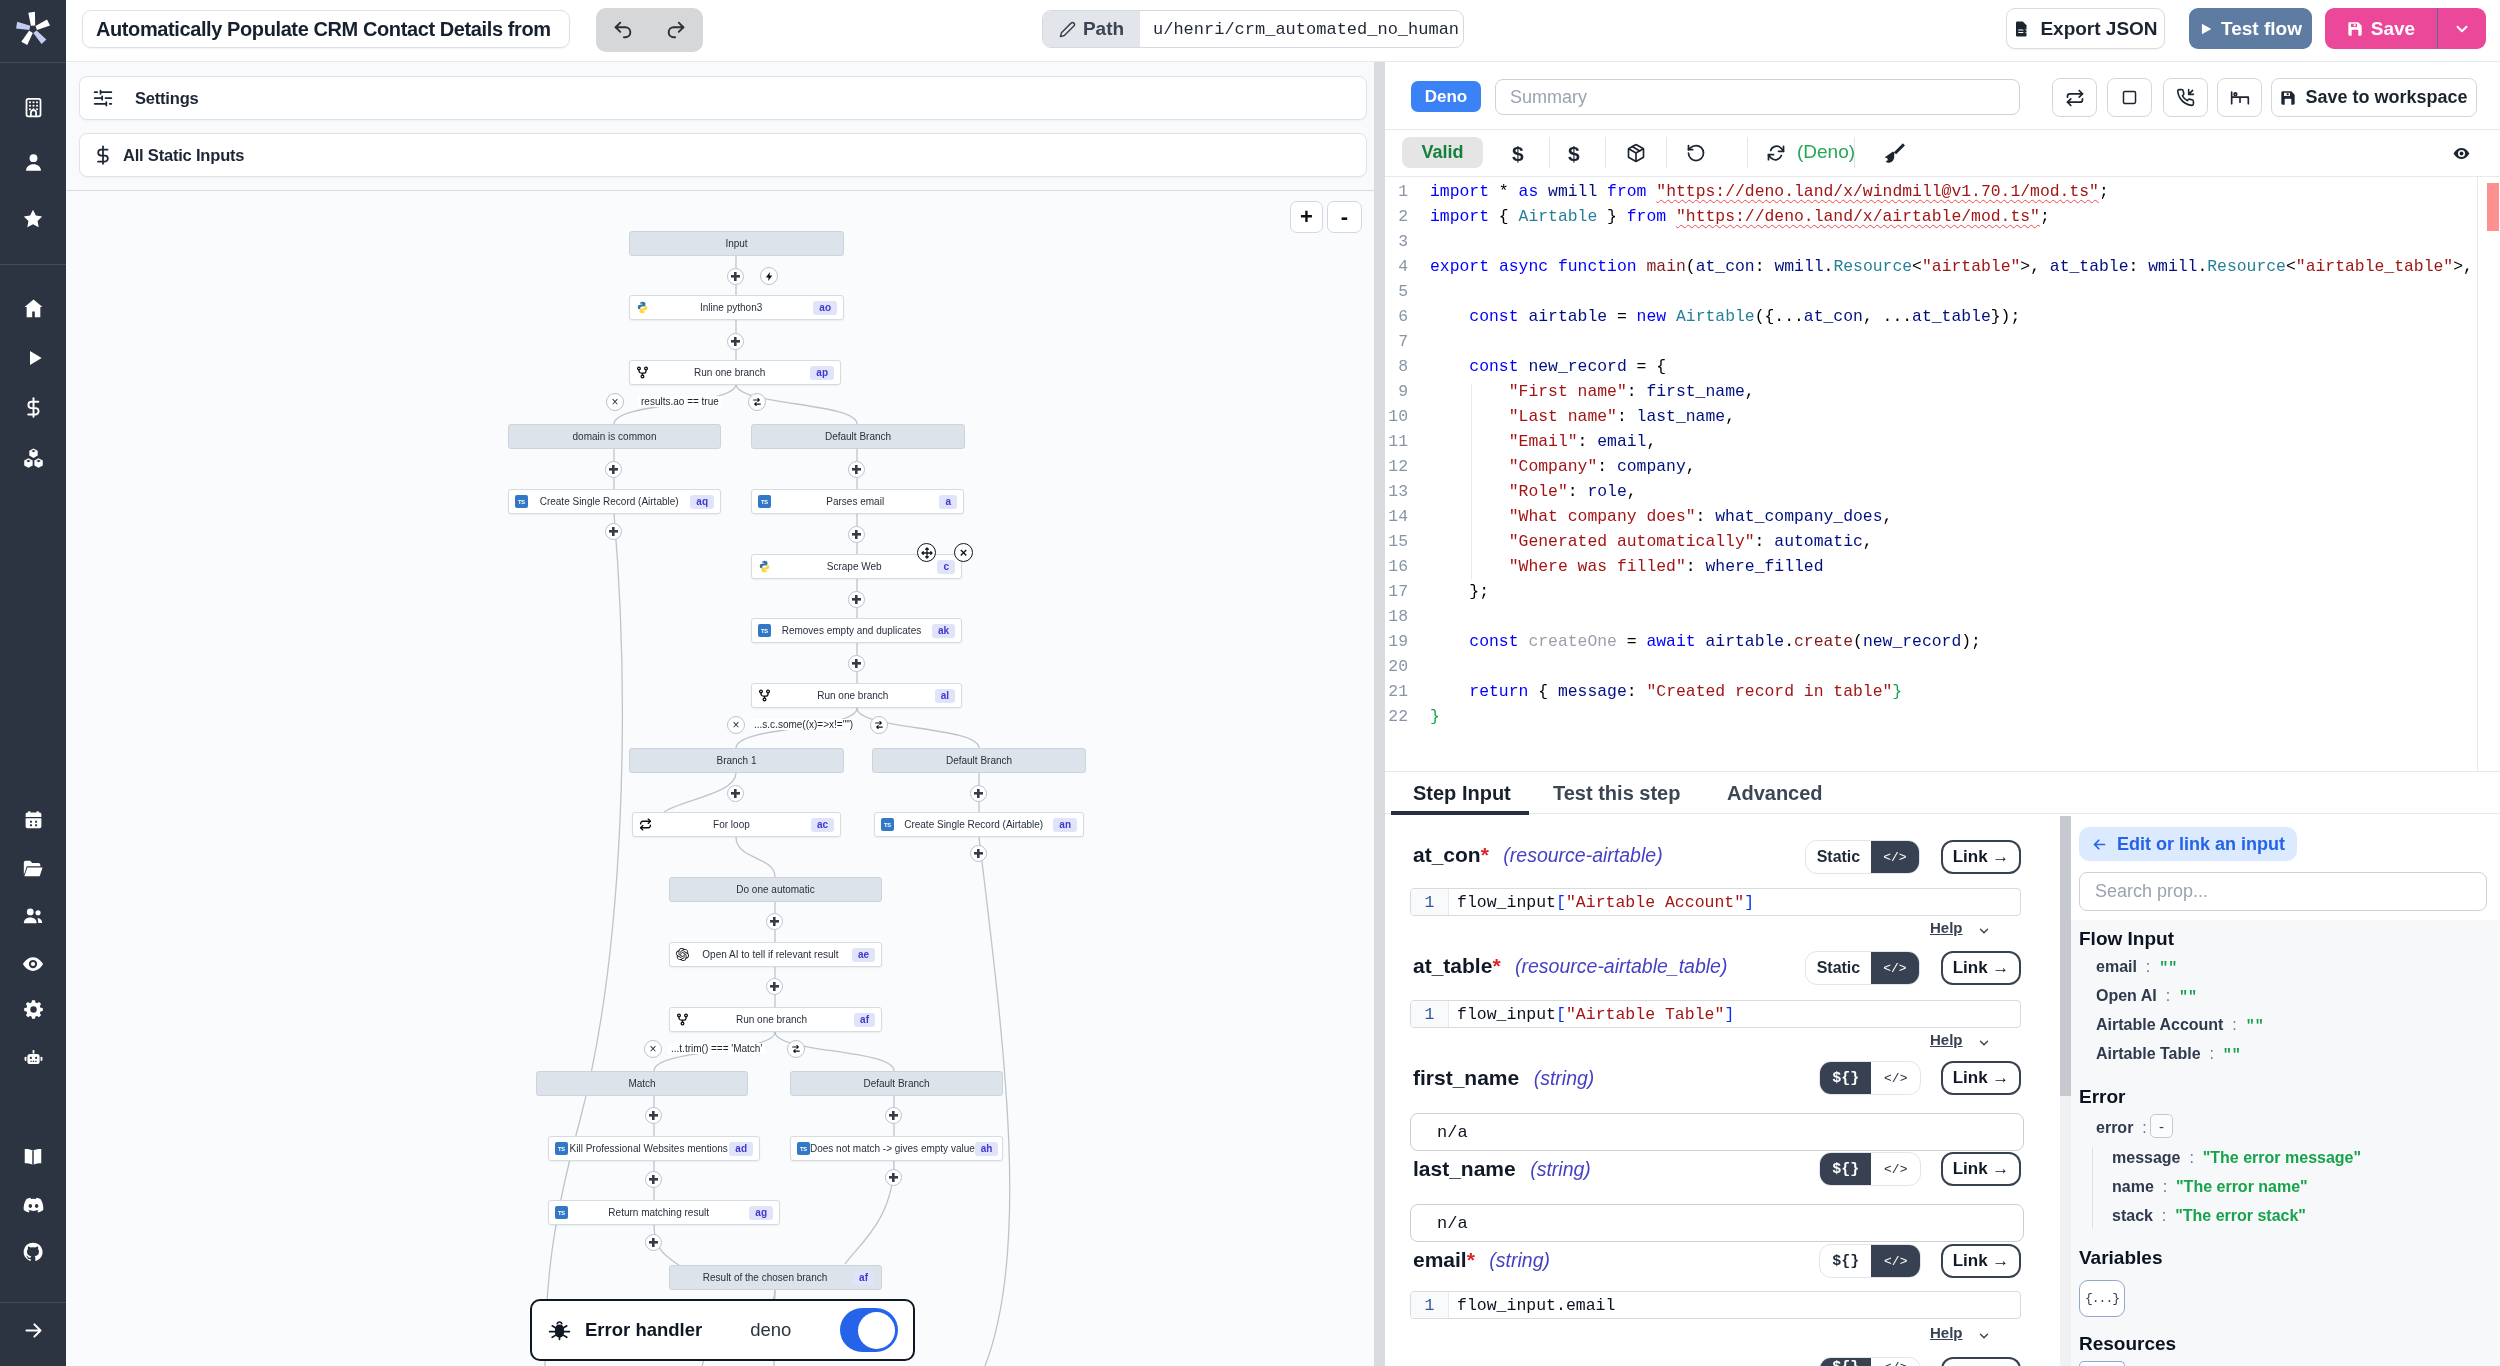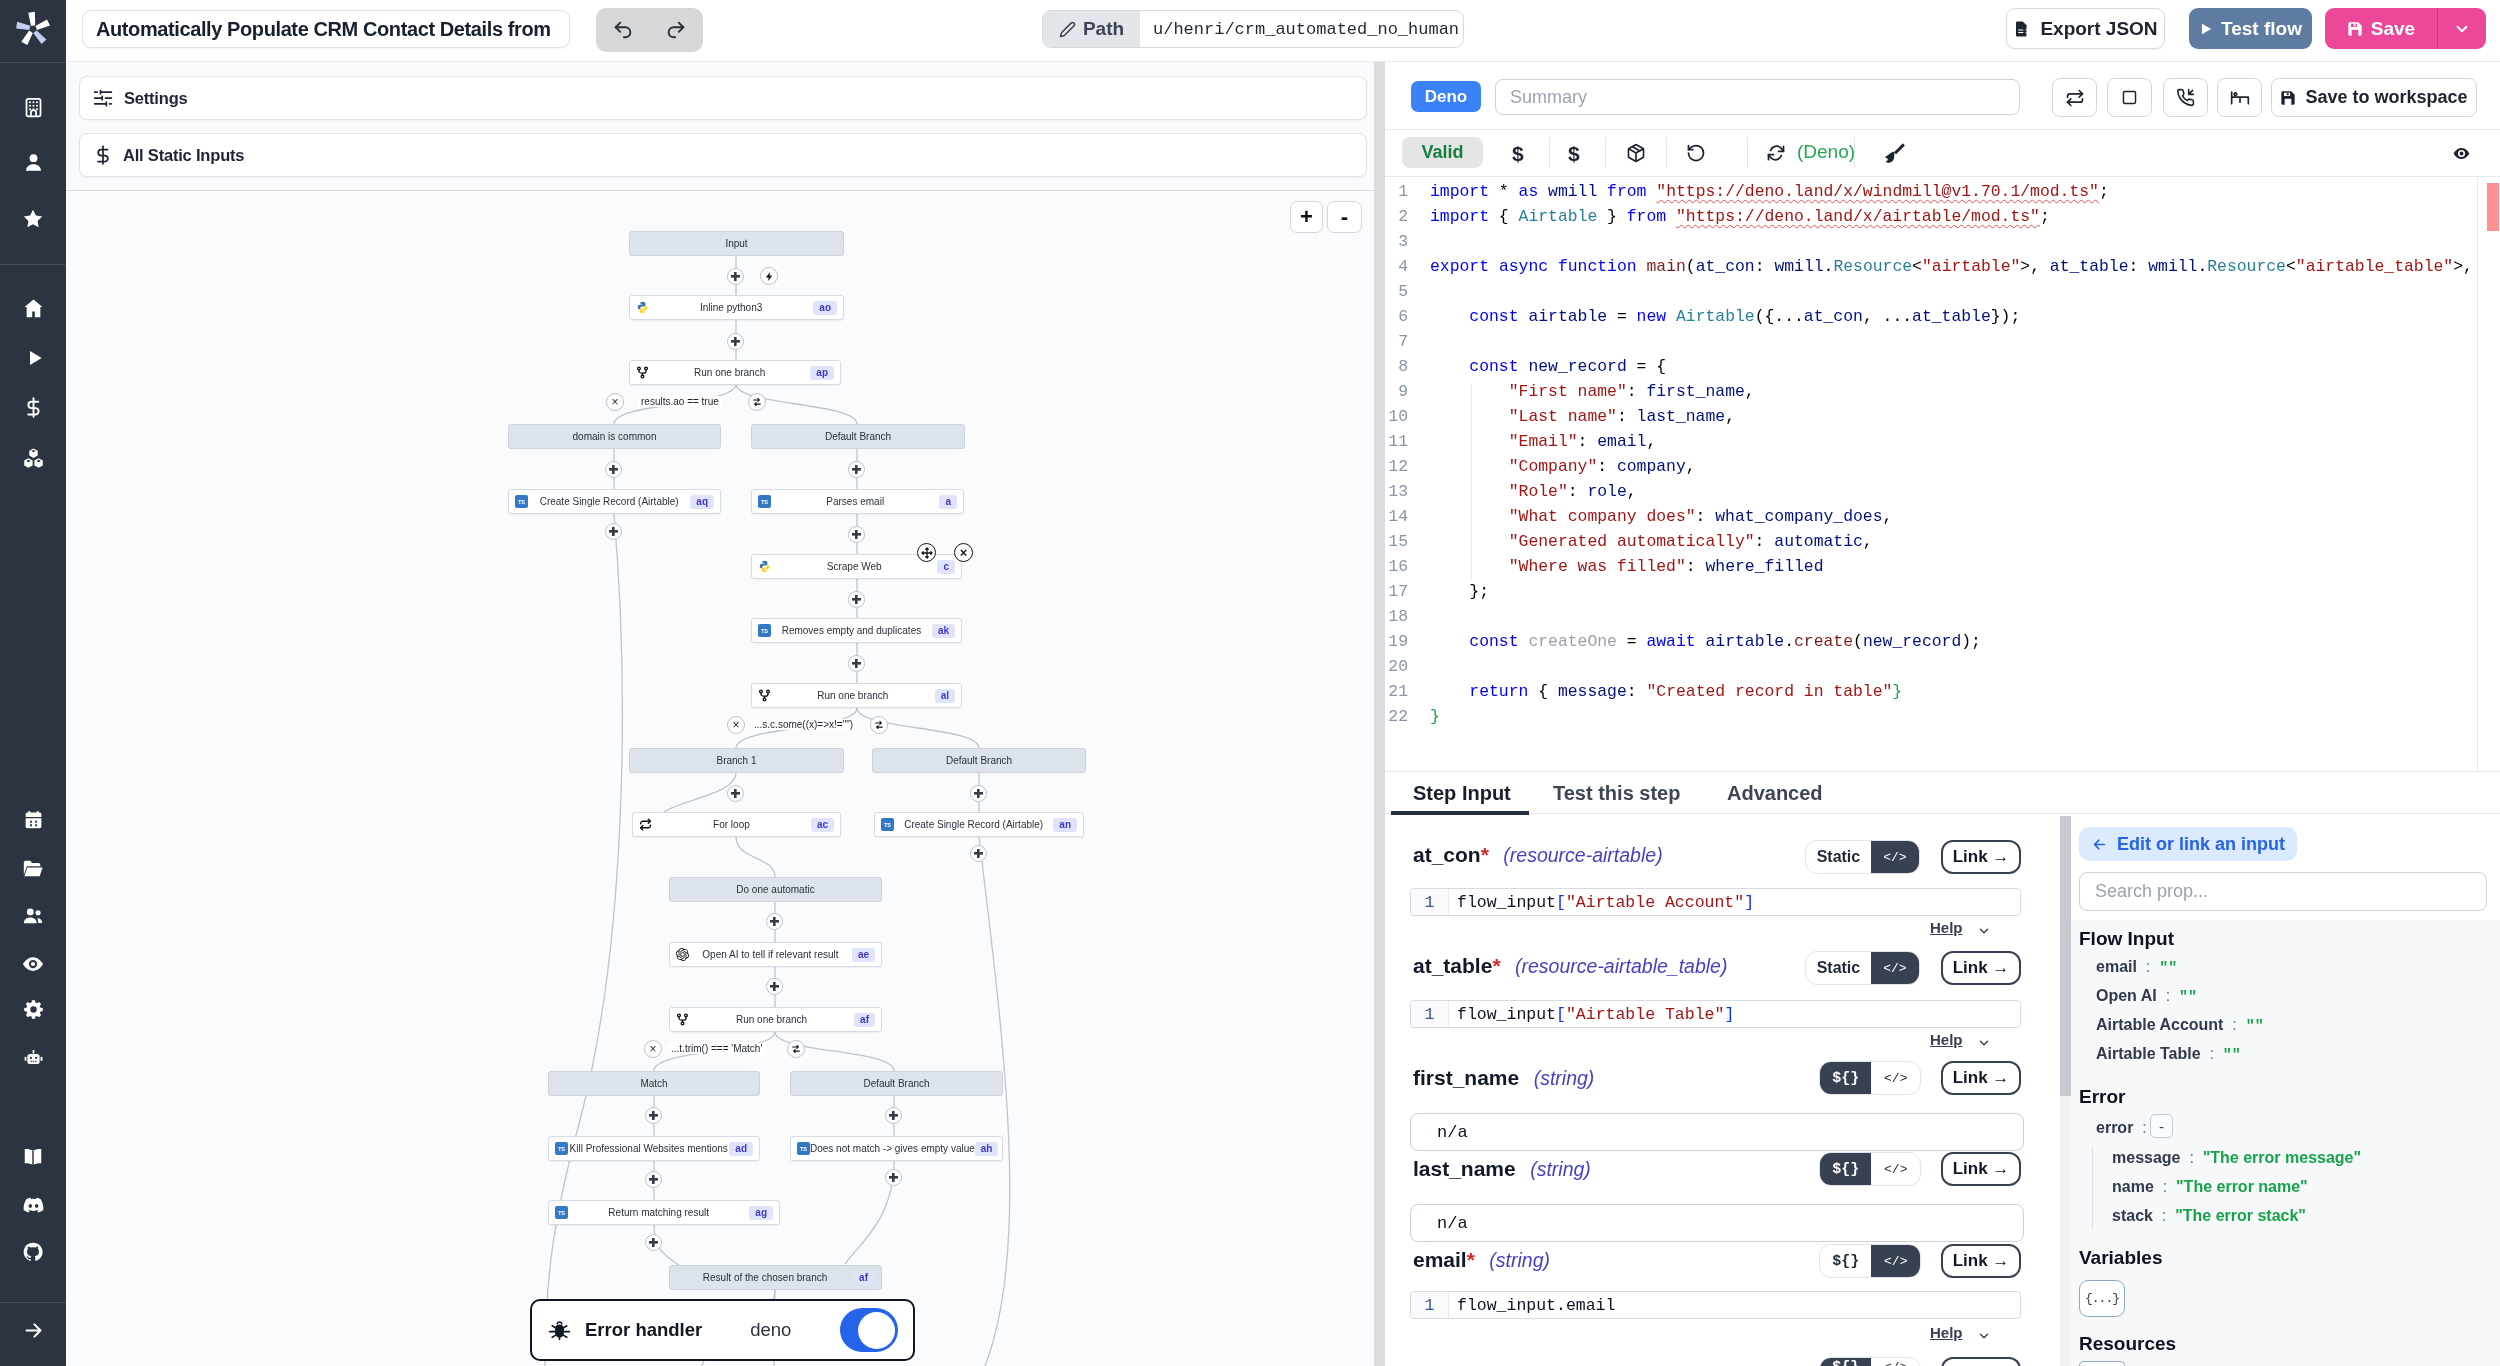--- a/index.html
+++ b/index.html
@@ -235,21 +235,21 @@
   <div style="width:48px;display:flex;align-items:center;justify-content:center;">
     <svg width="18" height="18" viewBox="0 0 24 24" fill="none" stroke="#fff" stroke-width="2.6" stroke-linecap="round" stroke-linejoin="round">
         <path d="m6 9 6 6 6-6"></path>
       </svg>
   </div>
 </div>
 
 <div class="abs" id="leftpanel" style="left:66px;top:62px;width:1308px;height:1304px;background:#f8fafc;"></div>
 <div class="abs" id="grapharea" style="left:66px;top:190px;width:1308px;height:1176px;background:#fafbfd;border-top:1px solid #d8dade;"></div>
 
-<div class="abs" style="left:79px;top:76px;width:1288px;height:44px;background:#fff;border:1px solid #dfe3e8;border-radius:8px;display:flex;align-items:center;padding-left:13px;gap:11px;box-shadow:0 1px 2px rgba(15,23,42,.04);">
+<div class="abs" style="left:79px;top:76px;width:1288px;height:44px;background:#fff;border:1px solid #dfe3e8;border-radius:8px;display:flex;align-items:center;padding-left:13px;gap:22px;box-shadow:0 1px 2px rgba(15,23,42,.04);">
   <svg width="20" height="20" viewBox="0 0 24 24" fill="none" stroke="#1d2634" stroke-width="2.1" stroke-linecap="round">
       <path d="M9 5h13M2 5h3M9 3v4M20 19h2M2 19h14M16 17v4M15 12h7M2 12h9M11 10v4"></path>
     </svg>
   <span style="font-size:16.5px;font-weight:700;color:#1d2634;letter-spacing:-0.2px;">Settings</span>
 </div>
 
 <div class="abs" style="left:79px;top:133px;width:1288px;height:44px;background:#fff;border:1px solid #dfe3e8;border-radius:8px;display:flex;align-items:center;padding-left:13px;gap:10px;box-shadow:0 1px 2px rgba(15,23,42,.04);">
   <svg width="20" height="20" viewBox="0 0 24 24" fill="none" stroke="#1d2634" stroke-width="2.1" stroke-linecap="round">
       <line x1="12" y1="1.5" x2="12" y2="22.5"></line>
       <path d="M17.5 5.5H9.8a3.6 3.6 0 0 0 0 7.2h4.4a3.6 3.6 0 0 1 0 7.2H6"></path>
@@ -444,21 +444,21 @@
     <span class="bdg">af</span>
 </div>
 <div class="xc" style="left:644px;top:1040px;">×</div>
 <div class="clabel" style="left:668px;top:1043px;">...t.trim() === 'Match'</div>
 <div class="xc" style="left:787px;top:1040px;">
   <svg width="10" height="10" viewBox="0 0 24 24" fill="none" stroke="#0b0f14" stroke-width="2.6" stroke-linecap="round">
       <path d="M4 7h13M14 3.5 17.5 7 14 10.5M20 17H7M10 13.5 6.5 17 10 20.5"></path>
     </svg>
 </div>
 
-<div class="gh" style="left:548px;top:1071px;width:212px;">Match</div>
+<div class="gh" style="left:536px;top:1071px;width:212px;">Match</div>
 <div class="gh" style="left:790px;top:1071px;width:213px;">Default Branch</div>
 <div class="pc" style="left:645px;top:1107px;"></div>
 <div class="pc" style="left:885px;top:1107px;"></div>
 
 <div class="gn" style="left:548px;top:1136px;width:212px;">
   <svg width="13" height="13" viewBox="0 0 16 16">
       <rect width="16" height="16" rx="2.5" fill="#3178c6"></rect>
       <text x="8" y="11.6" font-size="7" font-weight="bold" fill="#fff" text-anchor="middle" font-family="Liberation Sans">TS</text>
     </svg>
   <span class="lbl">Kill Professional Websites mentions</span>

